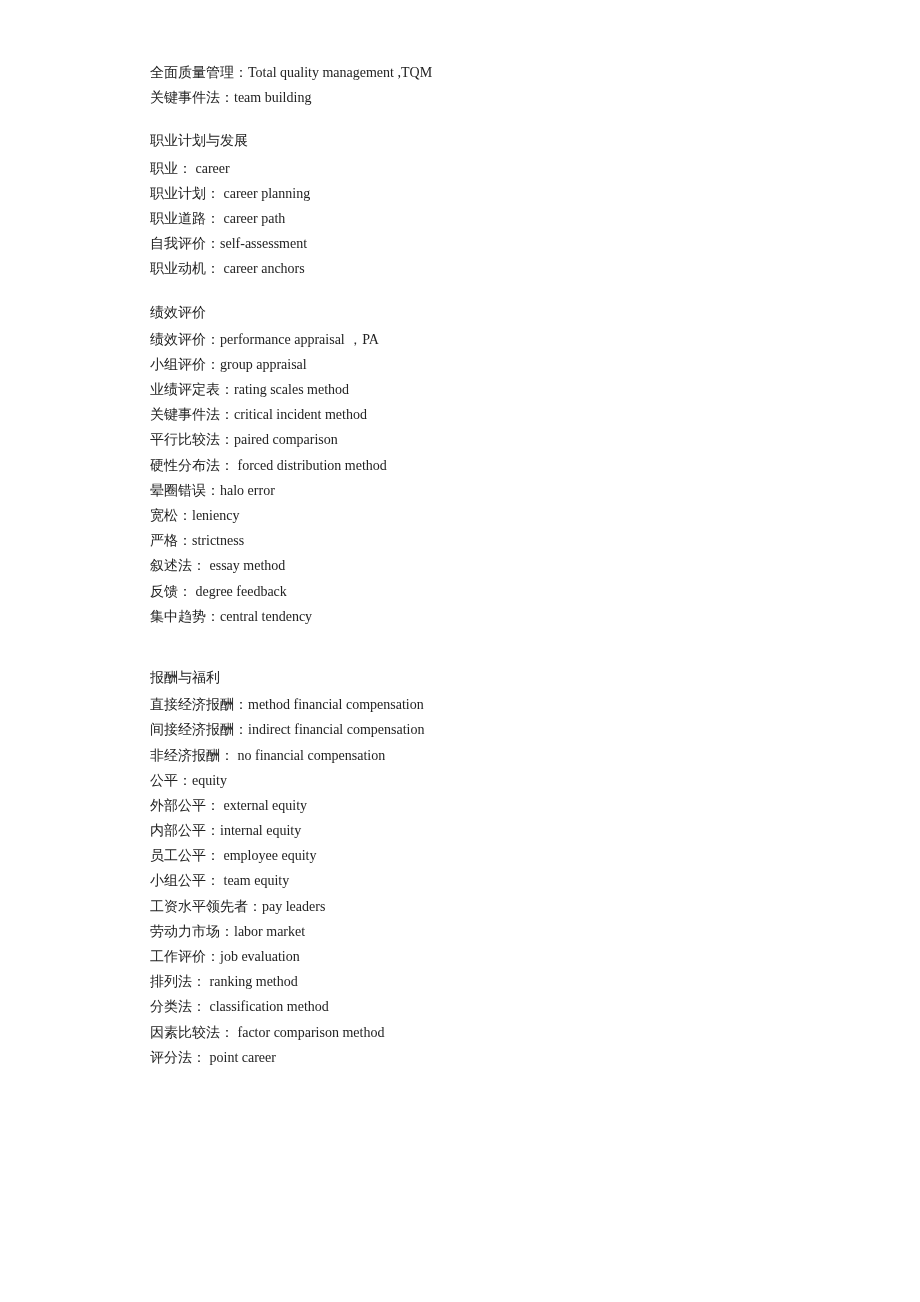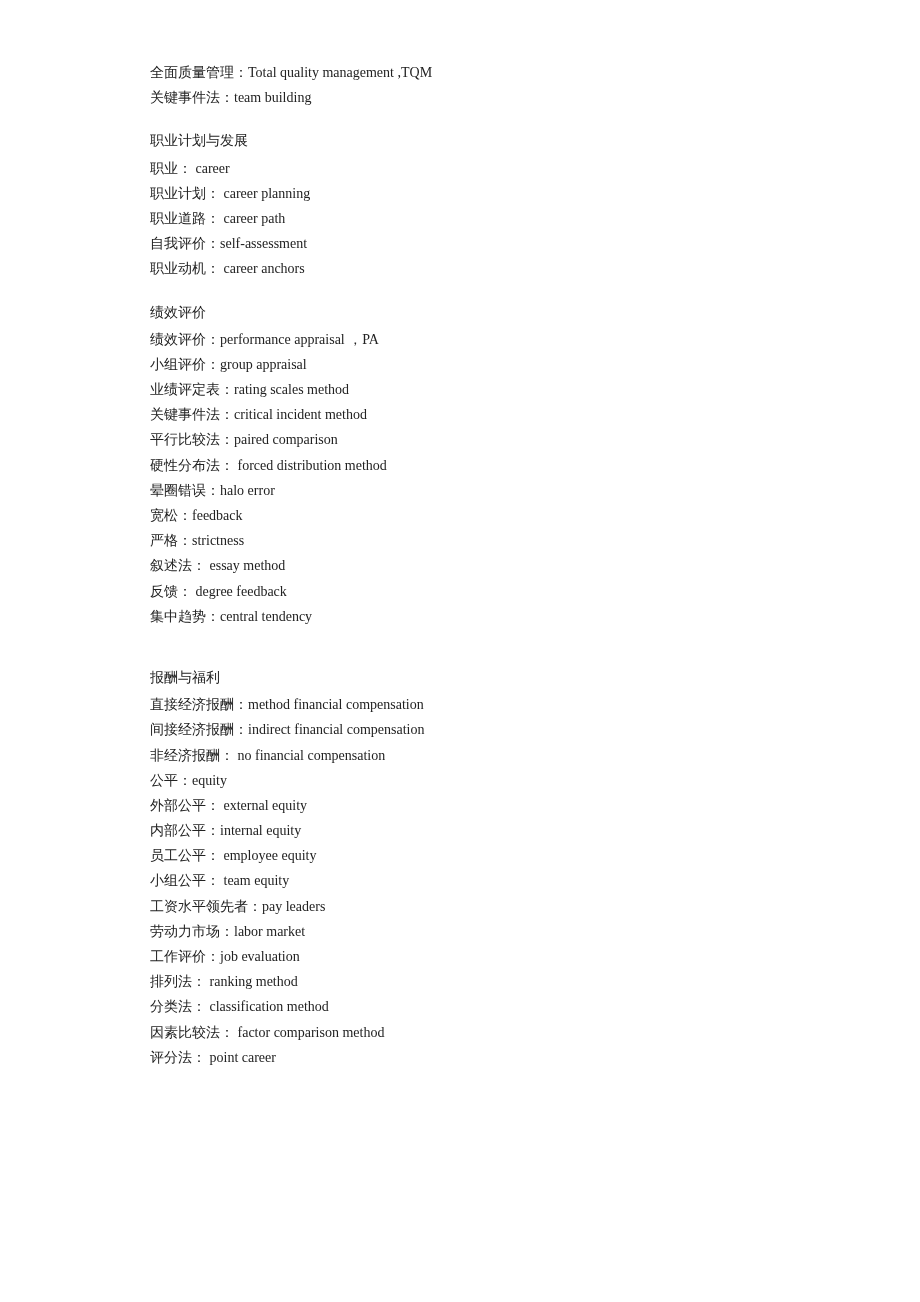--- a/index.html
+++ b/index.html
@@ -44,21 +44,21 @@
     <span class="term-line"><span>职业动机：</span><span> career anchors</span></span>
     <div class="spacer"></div>
     <div class="section-title">绩效评价</div>
     <span class="term-line"><span>绩效评价：</span><span>performance appraisal ，PA</span></span>
     <span class="term-line"><span>小组评价：</span><span>group appraisal</span></span>
     <span class="term-line"><span>业绩评定表：</span><span>rating scales method</span></span>
     <span class="term-line"><span>关键事件法：</span><span>critical incident method</span></span>
     <span class="term-line"><span>平行比较法：</span><span>paired comparison</span></span>
     <span class="term-line"><span>硬性分布法：</span><span> forced distribution method</span></span>
     <span class="term-line"><span>晕圈错误：</span><span>halo error</span></span>
-    <span class="term-line"><span>宽松：</span><span>feedback</span></span>
+    <span class="term-line"><span>宽松：</span><span>leniency</span></span>
     <span class="term-line"><span>严格：</span><span>strictness</span></span>
     <span class="term-line"><span>叙述法：</span><span> essay method</span></span>
     <span class="term-line"><span>反馈：</span><span>  degree feedback</span></span>
     <span class="term-line"><span>集中趋势：</span><span>central tendency</span></span>
     <div class="spacer"></div>
     <div class="spacer"></div>
     <div class="section-title">报酬与福利</div>
     <span class="term-line"><span>直接经济报酬：</span><span>method financial compensation</span></span>
     <span class="term-line"><span>间接经济报酬：</span><span>indirect financial compensation</span></span>
     <span class="term-line"><span>非经济报酬：</span><span>  no financial compensation</span></span>

